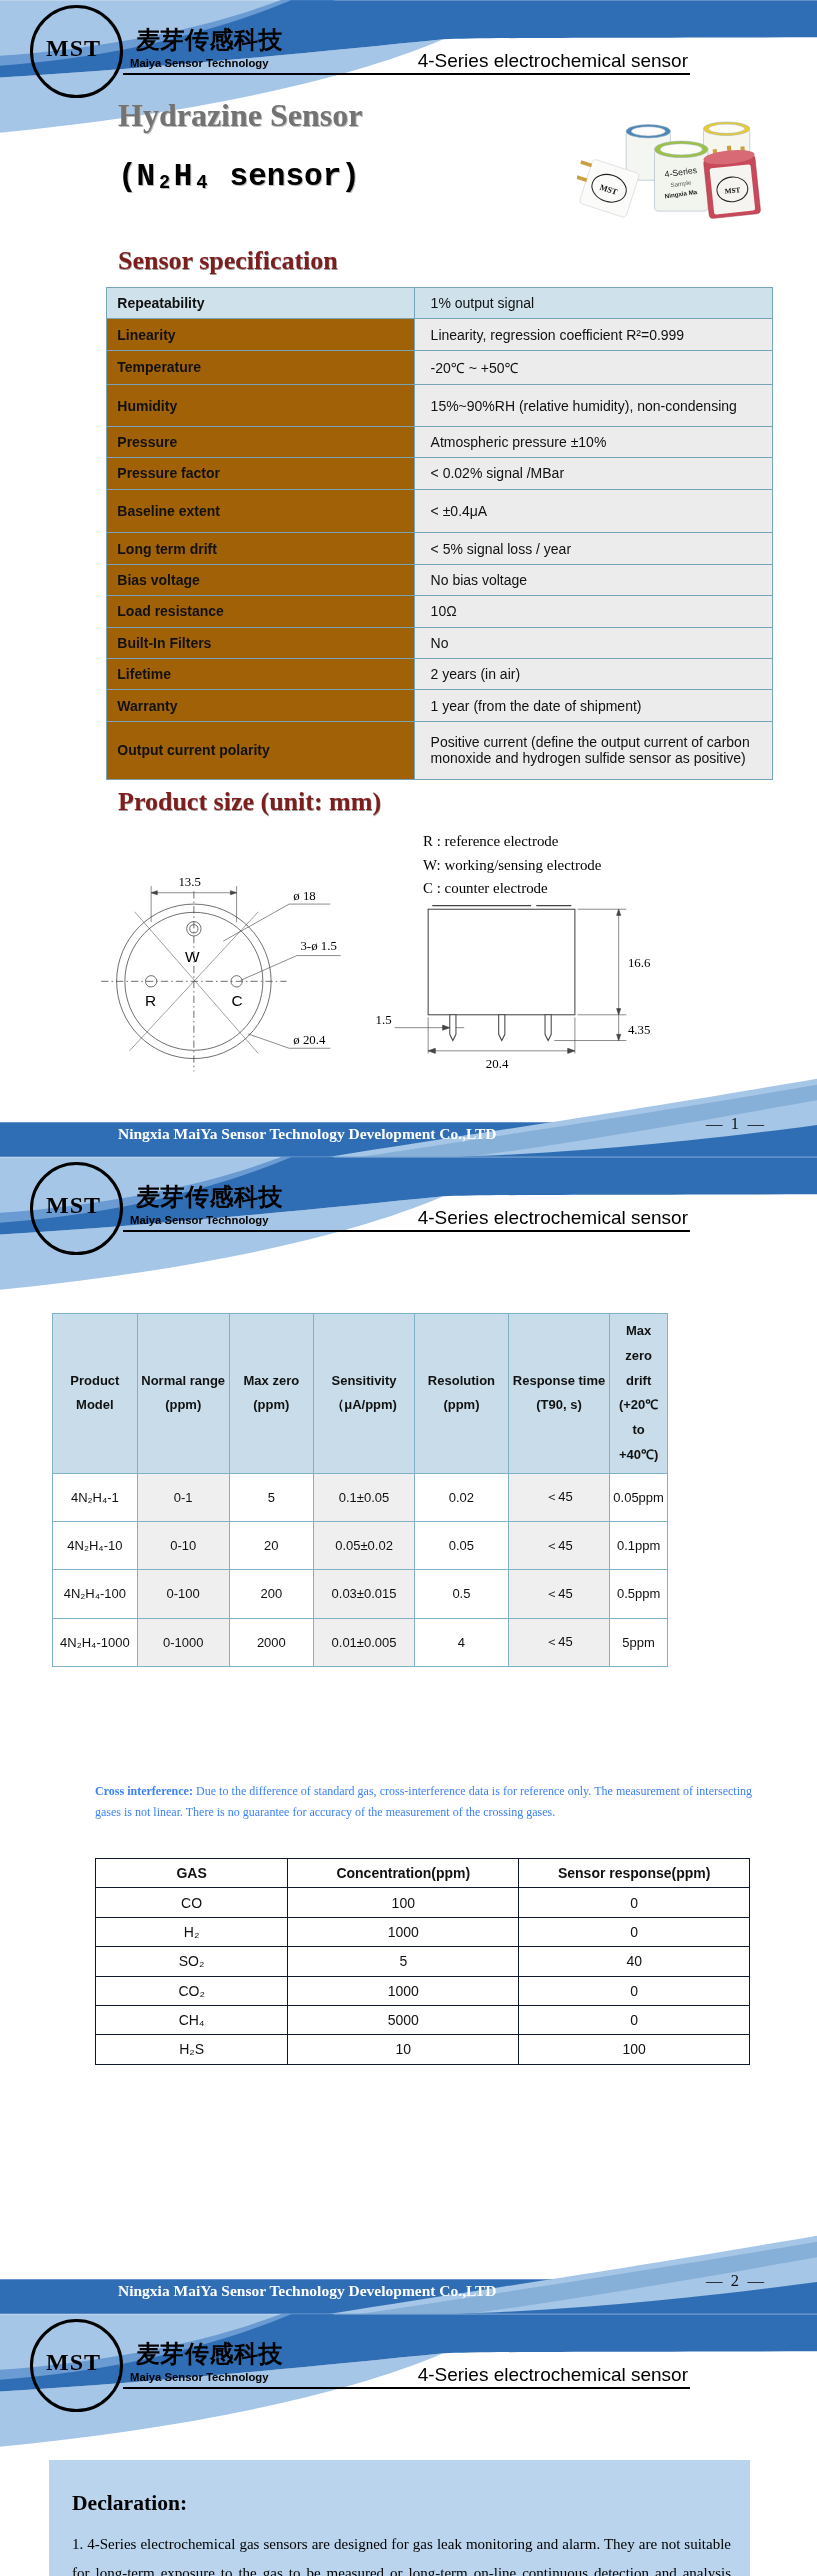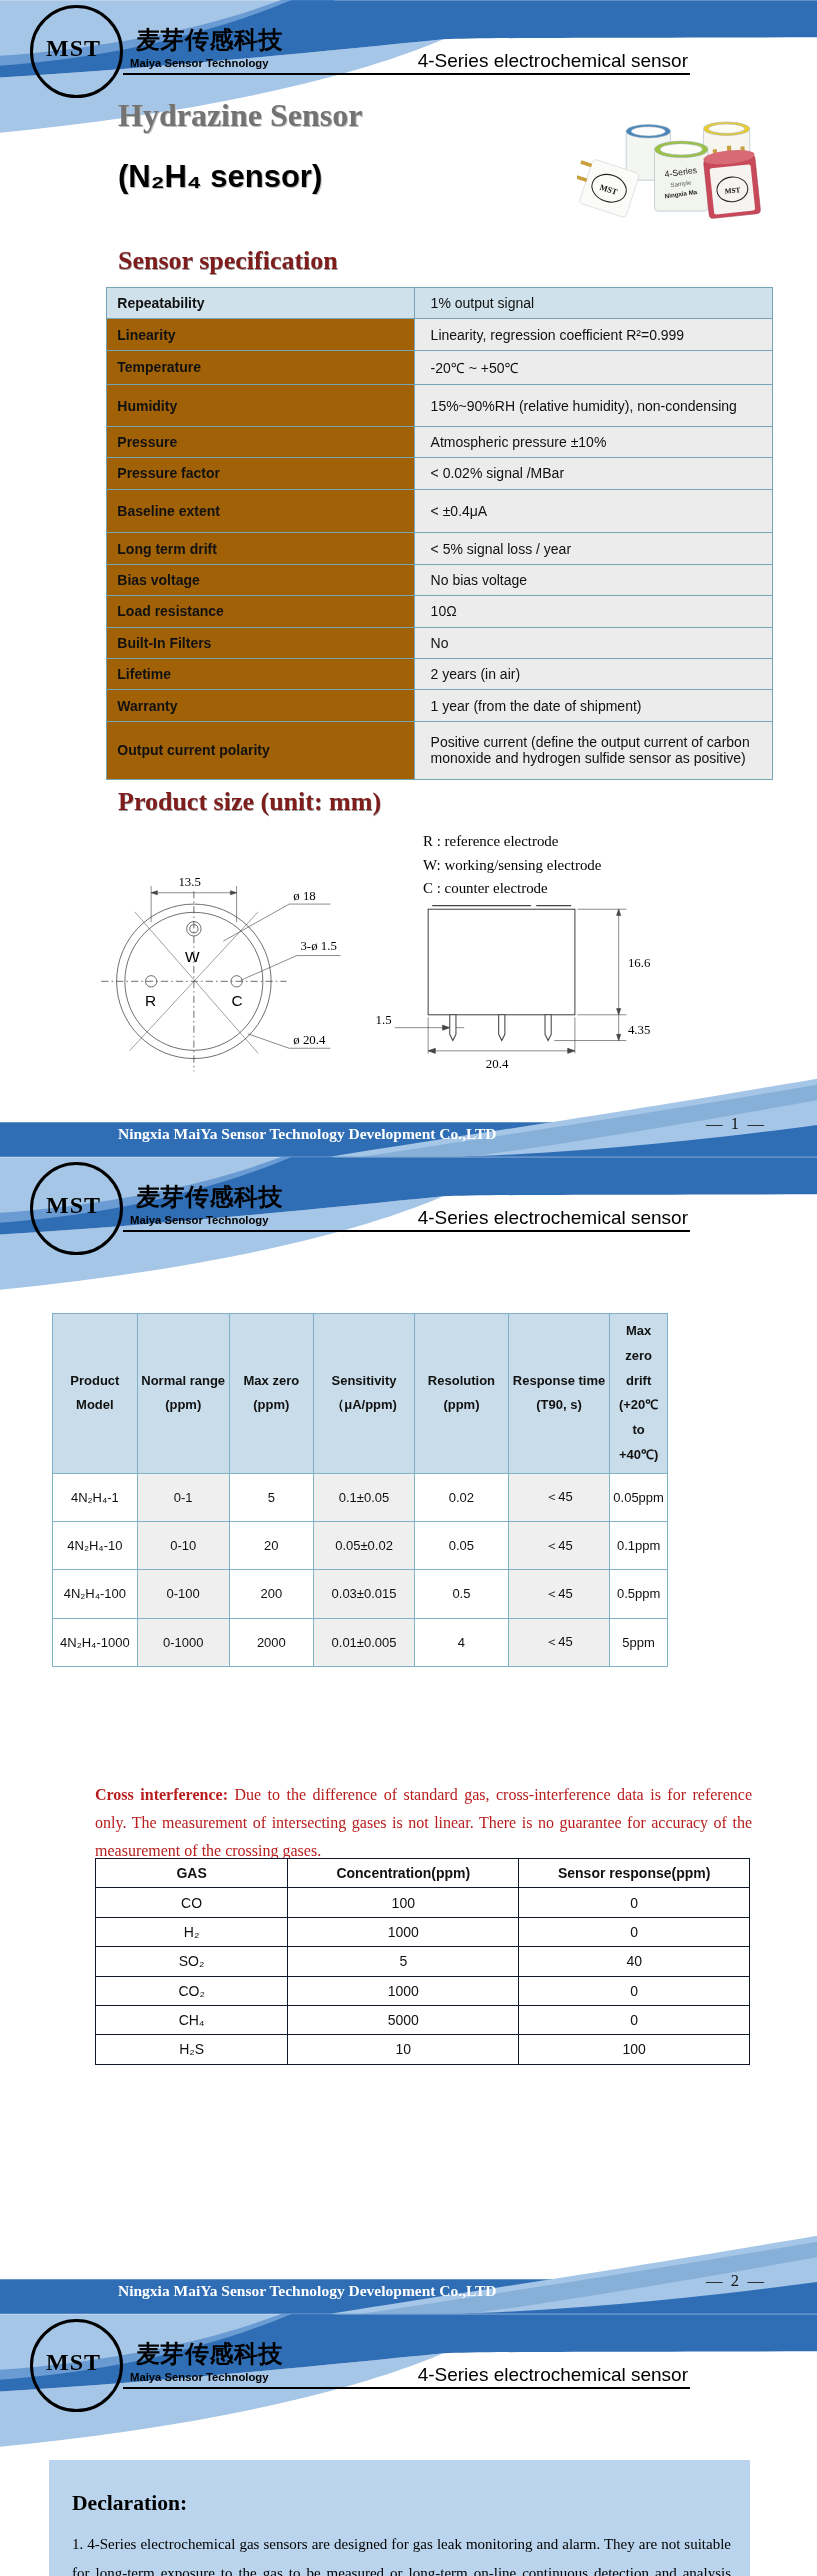--- a/index.html
+++ b/index.html
@@ -21,38 +21,38 @@
   .hdr-rule{position:absolute;left:123px;top:73px;width:567px;height:2.1px;background:#000;}
   
   .ftr{position:absolute;left:0;top:1069px;width:818px;height:88px;}
   .ftr-company{position:absolute;left:118px;top:56px;width:464px;color:#fff;
     font-family:"Liberation Serif",serif;font-weight:bold;font-size:15.5px;}
   .ftr-num{position:absolute;right:52px;top:45px;font-family:"Liberation Serif",serif;
     font-size:16.5px;color:#111;letter-spacing:2.1px;}
   
   .h1-title{position:absolute;left:118px;top:97px;font-family:"Liberation Serif",serif;
     font-weight:bold;font-size:32px;color:#737373;text-shadow:1px 1px 0 #bbb;}
-  .h1-sub{position:absolute;left:118px;top:159px;font-family:Liberation Sans, sans-serif;
+  .h1-sub{position:absolute;left:118px;top:159px;font-family:Liberation Mono, monospace;
     font-weight:bold;font-size:31px;color:#000;text-shadow:1px 1px 0 #bbb;}
   .sec-head{position:absolute;left:118px;font-family:"Liberation Serif",serif;
     font-weight:bold;font-size:26px;color:#7f1d1d;text-shadow:0.5px 0.5px 0 #999;}
   table.spec{position:absolute;left:106px;top:287px;width:667px;border-collapse:collapse;}
   table.spec td{border:1px solid #76a4b6;font-size:14px;padding:7.2px 10.3px;}
   table.spec td.k{width:286px;font-weight:bold;background:#a16207;}
   table.spec td.v{background:#ececec;padding-left:16px;}
   table.spec tr.hrow td{background:#cfe1ea;}
   
   table.model{position:absolute;left:52px;top:156px;width:616px;border-collapse:collapse;}
   table.model td,table.model th{border:1px solid #7fb2c6;font-size:13px;text-align:center;
     padding:5.2px 3.1px;background:#fff;}
   table.model th{background:#c8dde9;font-weight:bold;height:77px;line-height:1.9;}
   table.model td{height:37px;}
   table.model td.alt{background:#efefef;}
   .cross-note{position:absolute;left:95px;top:624px;width:657px;
-    font-family:"Liberation Serif",serif;font-size:16px;line-height:1.75;color:#b91c1c;text-align:justify;}
+    font-family:"Liberation Serif",serif;font-size:12px;line-height:1.75;color:#3b82f6;text-align:justify;}
   .cross-note b{font-weight:bold;}
   table.gas{position:absolute;left:95px;top:701px;width:655px;border-collapse:collapse;}
   table.gas td,table.gas th{border:1px solid #0f172a;font-size:14px;text-align:center;padding:6.2px 4.1px;background:#fff;}
   table.gas th{font-weight:bold;}
   
   .decl-box{position:absolute;left:49px;top:146px;width:701px;height:361px;background:#b9d4ec;
     padding:31px 0 0 23px;box-sizing:border-box;}
   .decl-head{font-family:"Liberation Serif",serif;font-weight:bold;font-size:21.6px;color:#000;margin-bottom:14.4px;}
   .decl-item{font-family:"Liberation Serif",serif;font-size:15px;line-height:1.88;color:#000;
     width:659px;text-align:justify;}

